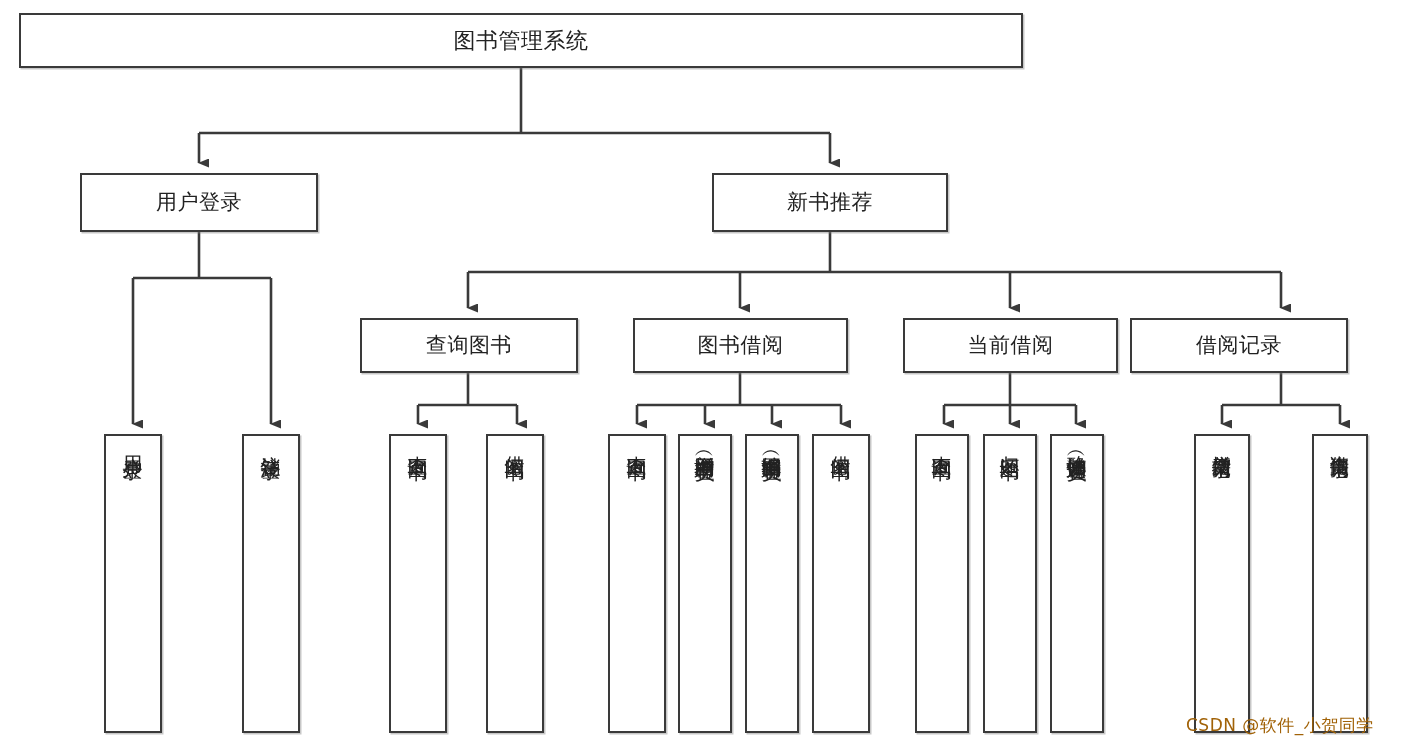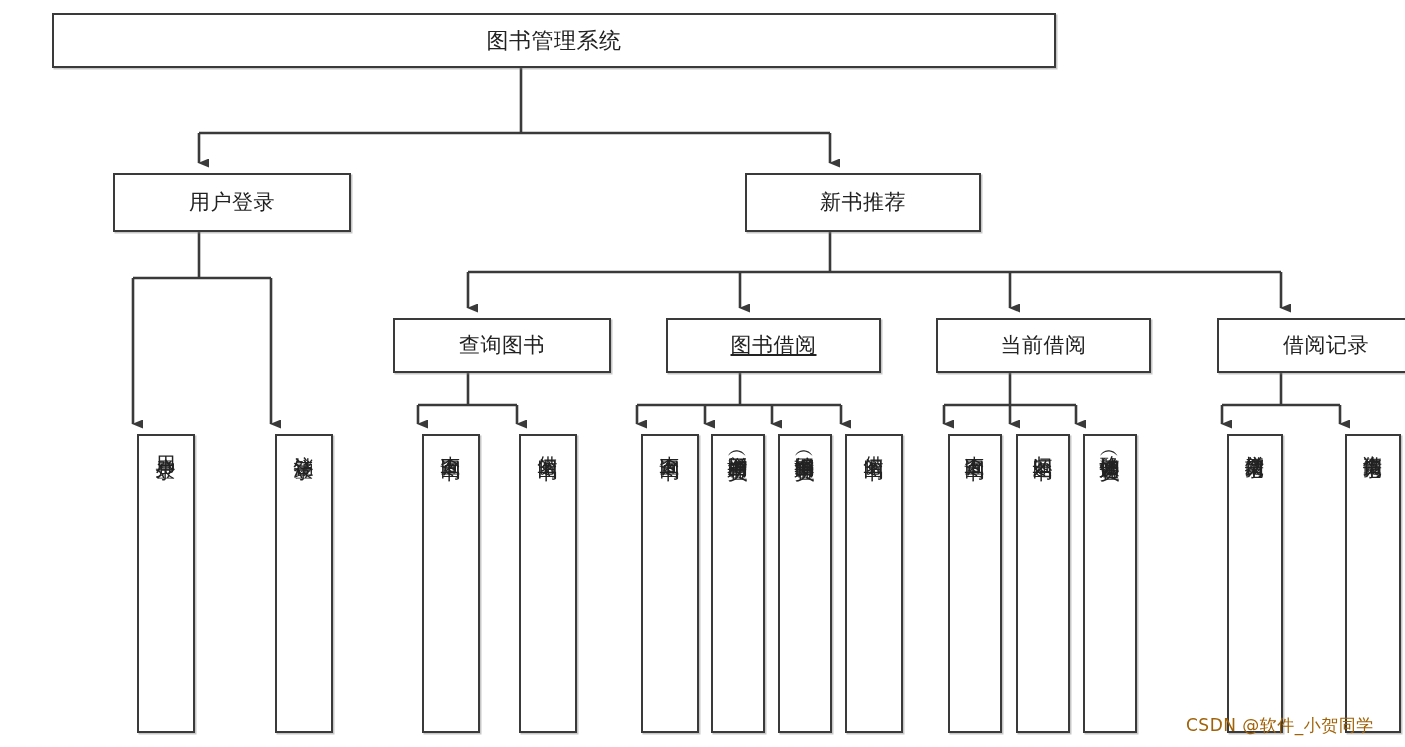--- a/index.html
+++ b/index.html
@@ -29,21 +29,20 @@
   .node {
     position: absolute;
     box-sizing: border-box;
     background: #ffffff;
     border: 2.2px solid #3a3a3a;
     display: flex;
     align-items: center;
     justify-content: center;
     color: #222222;
     box-shadow: 1.5px 1.5px 0 rgba(130,130,130,0.45);
-    margin-left: 33px;
   }
   .node .label {
     display: block;
     text-align: center;
     line-height: 1.18;
     white-space: nowrap;
   }
   
   .node.h .label {
     font-size: 21px;
@@ -147,27 +146,27 @@
   <div class="node h" style="left:80px; top:173px; width:238px; height:59px;">
     <span class="label">用户登录</span>
   </div>
   <div class="node h" style="left:712px; top:173px; width:236px; height:59px;">
     <span class="label">新书推荐</span>
   </div>
 
   <div class="node h" style="left:360px; top:318px; width:218px; height:55px;">
     <span class="label">查询图书</span>
   </div>
-  <div class="node h" style="left:633px; top:318px; width:215px; height:55px;text-decoration:underline;">
+  <div class="node h" style="left:633px; top:318px; width:215px; height:55px;">
     <span class="label">图书借阅</span>
   </div>
   <div class="node h" style="left:903px; top:318px; width:215px; height:55px;">
     <span class="label">当前借阅</span>
   </div>
-  <div class="node h" style="left:1184px; top:318px; width:218px; height:55px;">
+  <div class="node h" style="left:1130px; top:318px; width:218px; height:55px;">
     <span class="label">借阅记录</span>
   </div>
 
   <div class="node v" style="left:104px; top:434px; width:58px; height:299px;">
     <span class="label">用户登录</span>
   </div>
   <div class="node v" style="left:242px; top:434px; width:58px; height:299px;">
     <span class="label">注销登录</span>
   </div>
 

